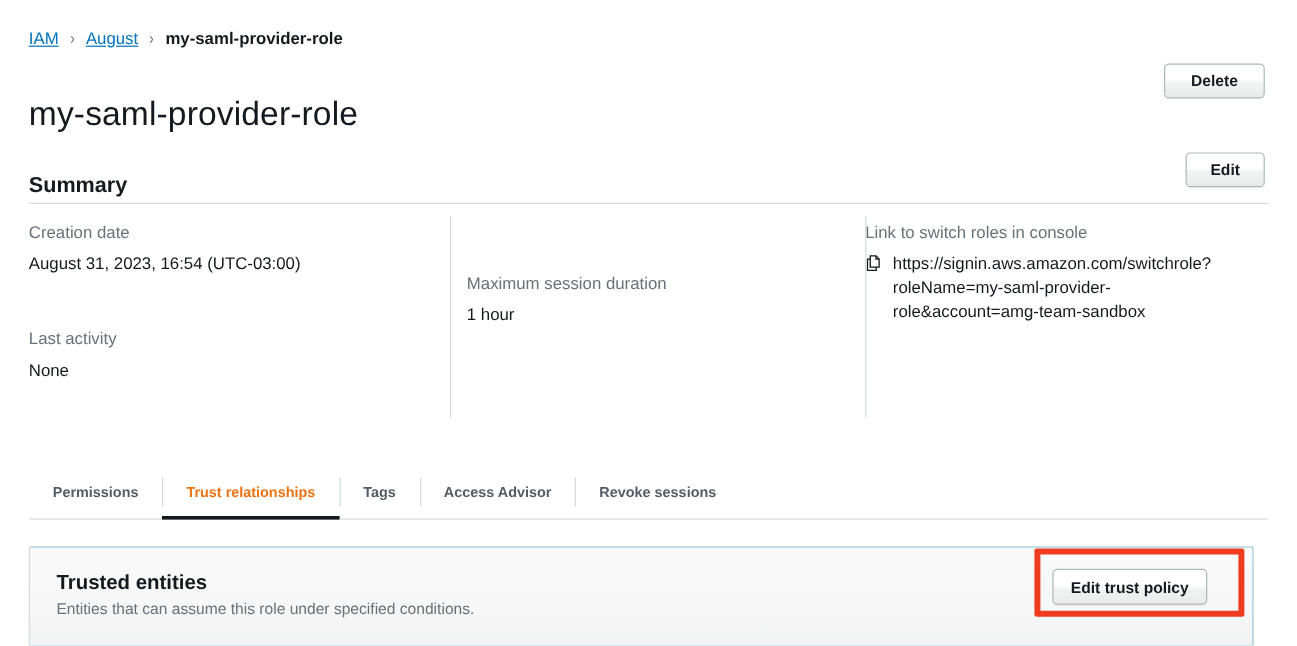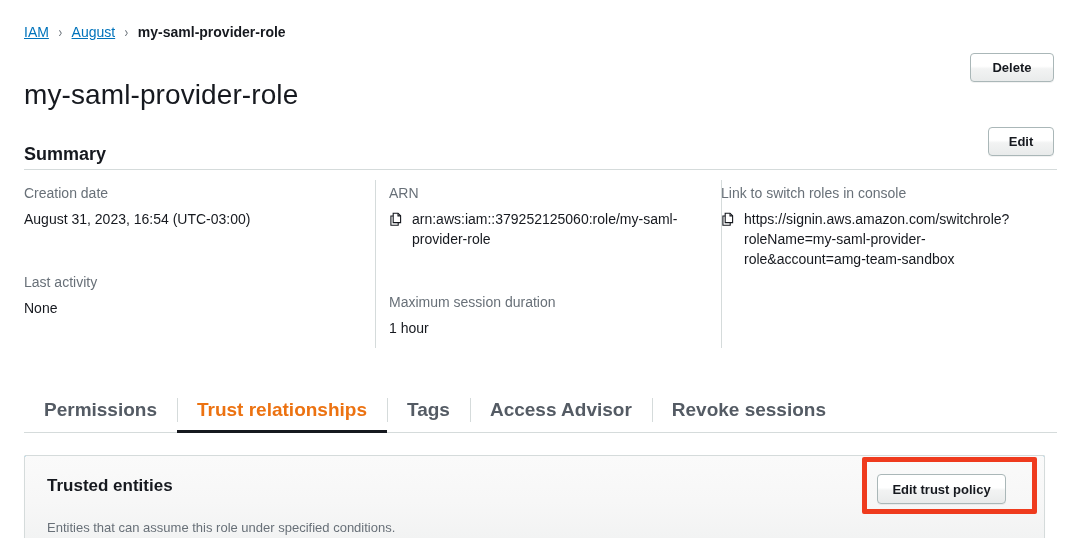--- a/index.html
+++ b/index.html
@@ -185,21 +185,21 @@
   .tabs {
     display: flex;
     align-items: stretch;
     height: 46px;
   }
   .tab {
     position: relative;
     display: flex;
     align-items: center;
     padding: 0 20px;
-    font-size: 19px;
+    font-size: 12px;
     font-weight: bold;
     color: #545b64;
     cursor: pointer;
     white-space: nowrap;
   }
   .tab + .tab::before {
     content: "";
     position: absolute;
     left: 0;
     top: 11px;
@@ -244,21 +244,21 @@
   .panel-heading {
     font-size: 17px;
     line-height: 24px;
     font-weight: bold;
     color: #16191f;
   }
   .panel-desc {
     font-size: 13px;
     line-height: 20px;
     color: #687078;
-    margin-top: 20px;
+    margin-top: 0;
   }
   .panel-action {
     position: absolute;
     right: 38px;
     top: 18px;
   }
   .btn-trust {
     min-width: 129px;
     height: 30px;
   }
@@ -305,33 +305,20 @@
         <div class="field-value">August 31, 2023, 16:54 (UTC-03:00)</div>
       </div>
       <div class="spacer-row"></div>
       <div class="field">
         <div class="field-label">Last activity</div>
         <div class="field-value">None</div>
       </div>
     </div>
 
     <div class="sum-col c2">
-      <div class="field">
-        <div class="field-label">ARN</div>
-        <div class="field-value with-icon">
-          <span class="copy-icon">
-            <svg viewBox="0 0 14 15" width="14" height="15" fill="none" stroke="#16191f" stroke-width="1.1">
-              <path d="M4.2 1.2 H9.0 L11.6 3.8 V10.6 H4.2 Z"></path>
-              <path d="M9.0 1.2 V3.9 H11.6"></path>
-              <path d="M9.2 10.6 V13.3 H1.9 V4.0 H4.2"></path>
-            </svg>
-          </span>
-          <span class="vtext">arn:aws:iam::379252125060:role/my-saml-provider-role</span>
-        </div>
-      </div>
       <div class="spacer-row"></div>
       <div class="field">
         <div class="field-label">Maximum session duration</div>
         <div class="field-value">1 hour</div>
       </div>
     </div>
 
     <div class="sum-col c3">
       <div class="field">
         <div class="field-label">Link to switch roles in console</div>

